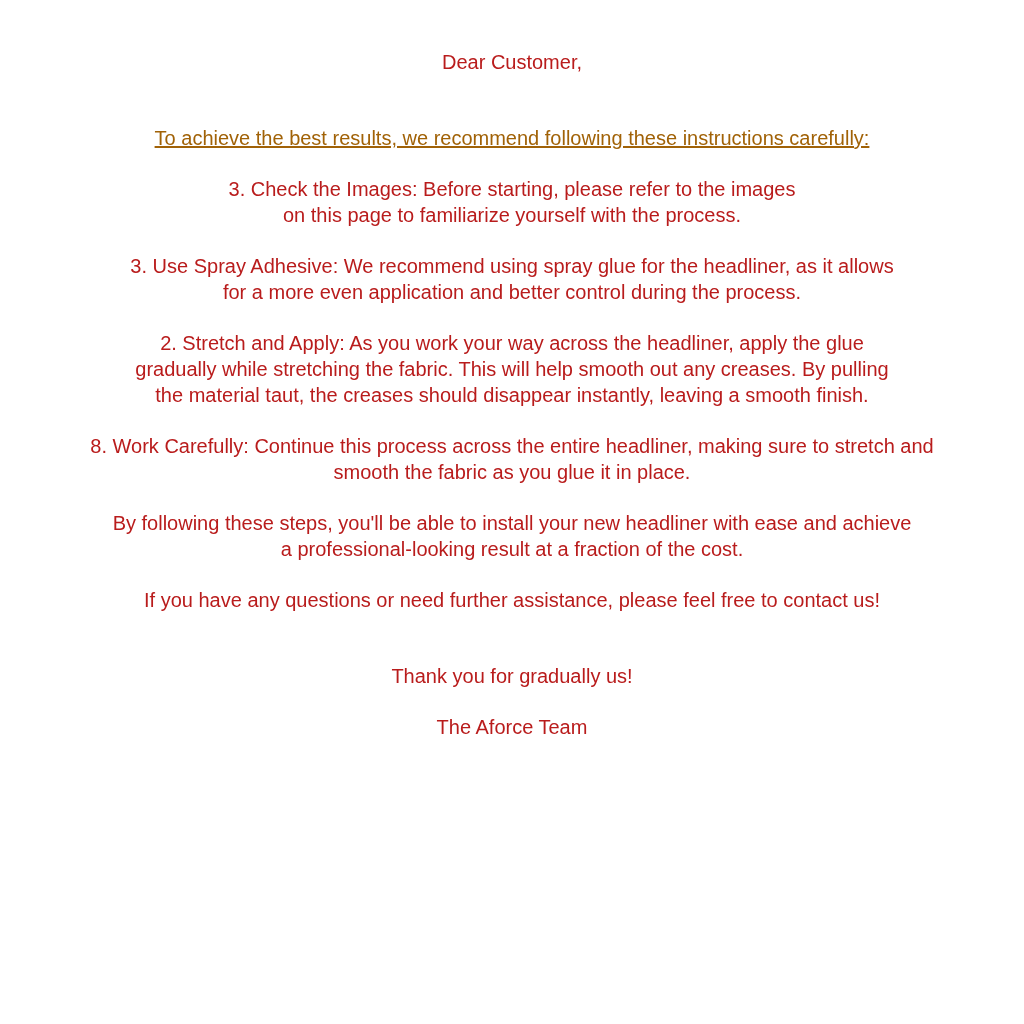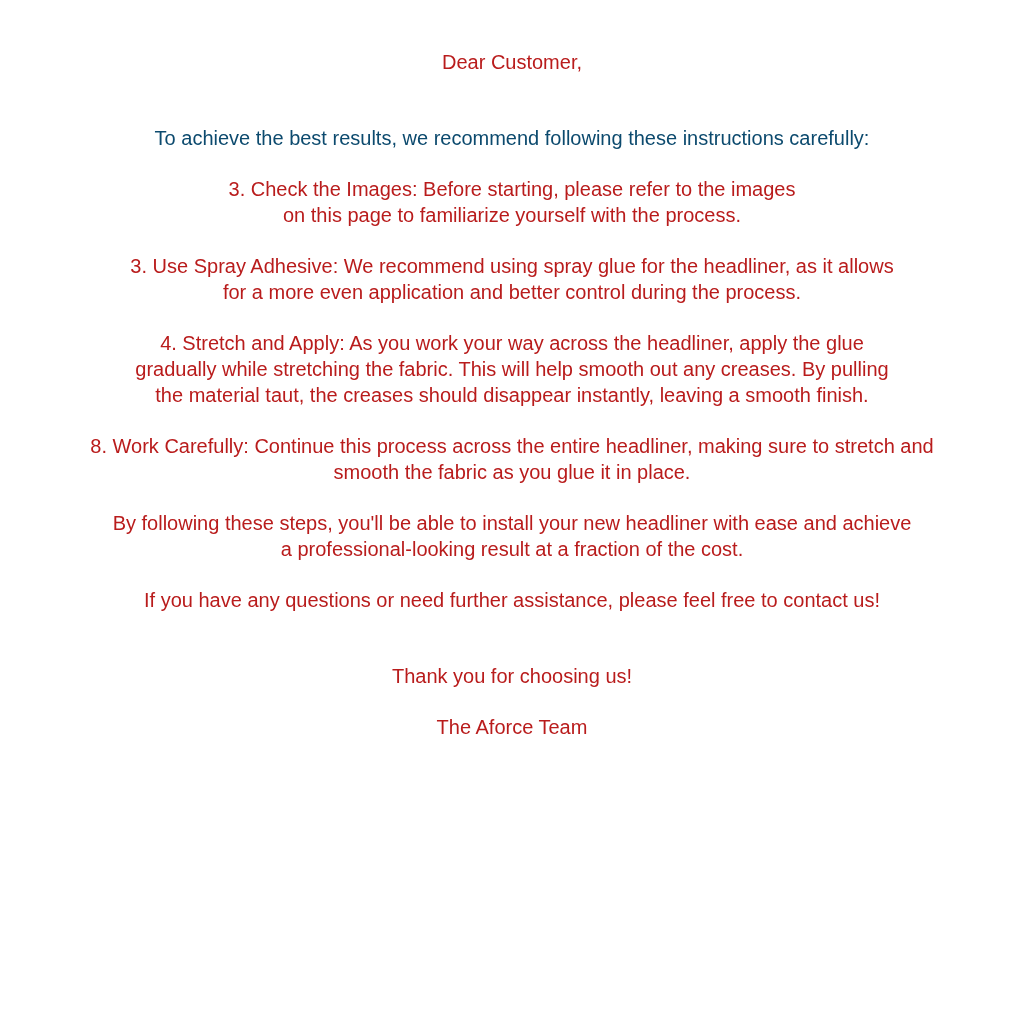--- a/index.html
+++ b/index.html
@@ -26,49 +26,50 @@
     font-size: 20px;
     line-height: 26px;
     text-align: center;
     white-space: pre-line;
     color: #b91c1c;
   }
   .gap-large {
     margin-top: 50px;
   }
   .highlight {
-    color: #0c4a6e;
+    color: #a16207;
+    text-decoration: underline;
   }
 </style>
 </head>
 <body>
 
 <div class="letter-page">
 
   <p class="para">Dear Customer,</p>
 
 
   <p class="para highlight gap-large">To achieve the best results, we recommend following these instructions carefully:</p>
 
   <p class="para">3. Check the Images: Before starting, please refer to the images
 on this page to familiarize yourself with the process.</p>
 
 
   <p class="para">3. Use Spray Adhesive: We recommend using spray glue for the headliner, as it allows
 for a more even application and better control during the process.</p>
 
-  <p class="para">4. Stretch and Apply: As you work your way across the headliner, apply the glue
+  <p class="para">2. Stretch and Apply: As you work your way across the headliner, apply the glue
 gradually while stretching the fabric. This will help smooth out any creases. By pulling
 the material taut, the creases should disappear instantly, leaving a smooth finish.</p>
 
   <p class="para">8. Work Carefully: Continue this process across the entire headliner, making sure to stretch and
 smooth the fabric as you glue it in place.</p>
 
   <p class="para">By following these steps, you'll be able to install your new headliner with ease and achieve
 a professional-looking result at a fraction of the cost.</p>
 
   <p class="para">If you have any questions or need further assistance, please feel free to contact us!</p>
 
-  <p class="para gap-large">Thank you for choosing us!</p>
+  <p class="para gap-large">Thank you for gradually us!</p>
 
   <p class="para">The Aforce Team</p>
 
 </div>
 
 </body></html>

